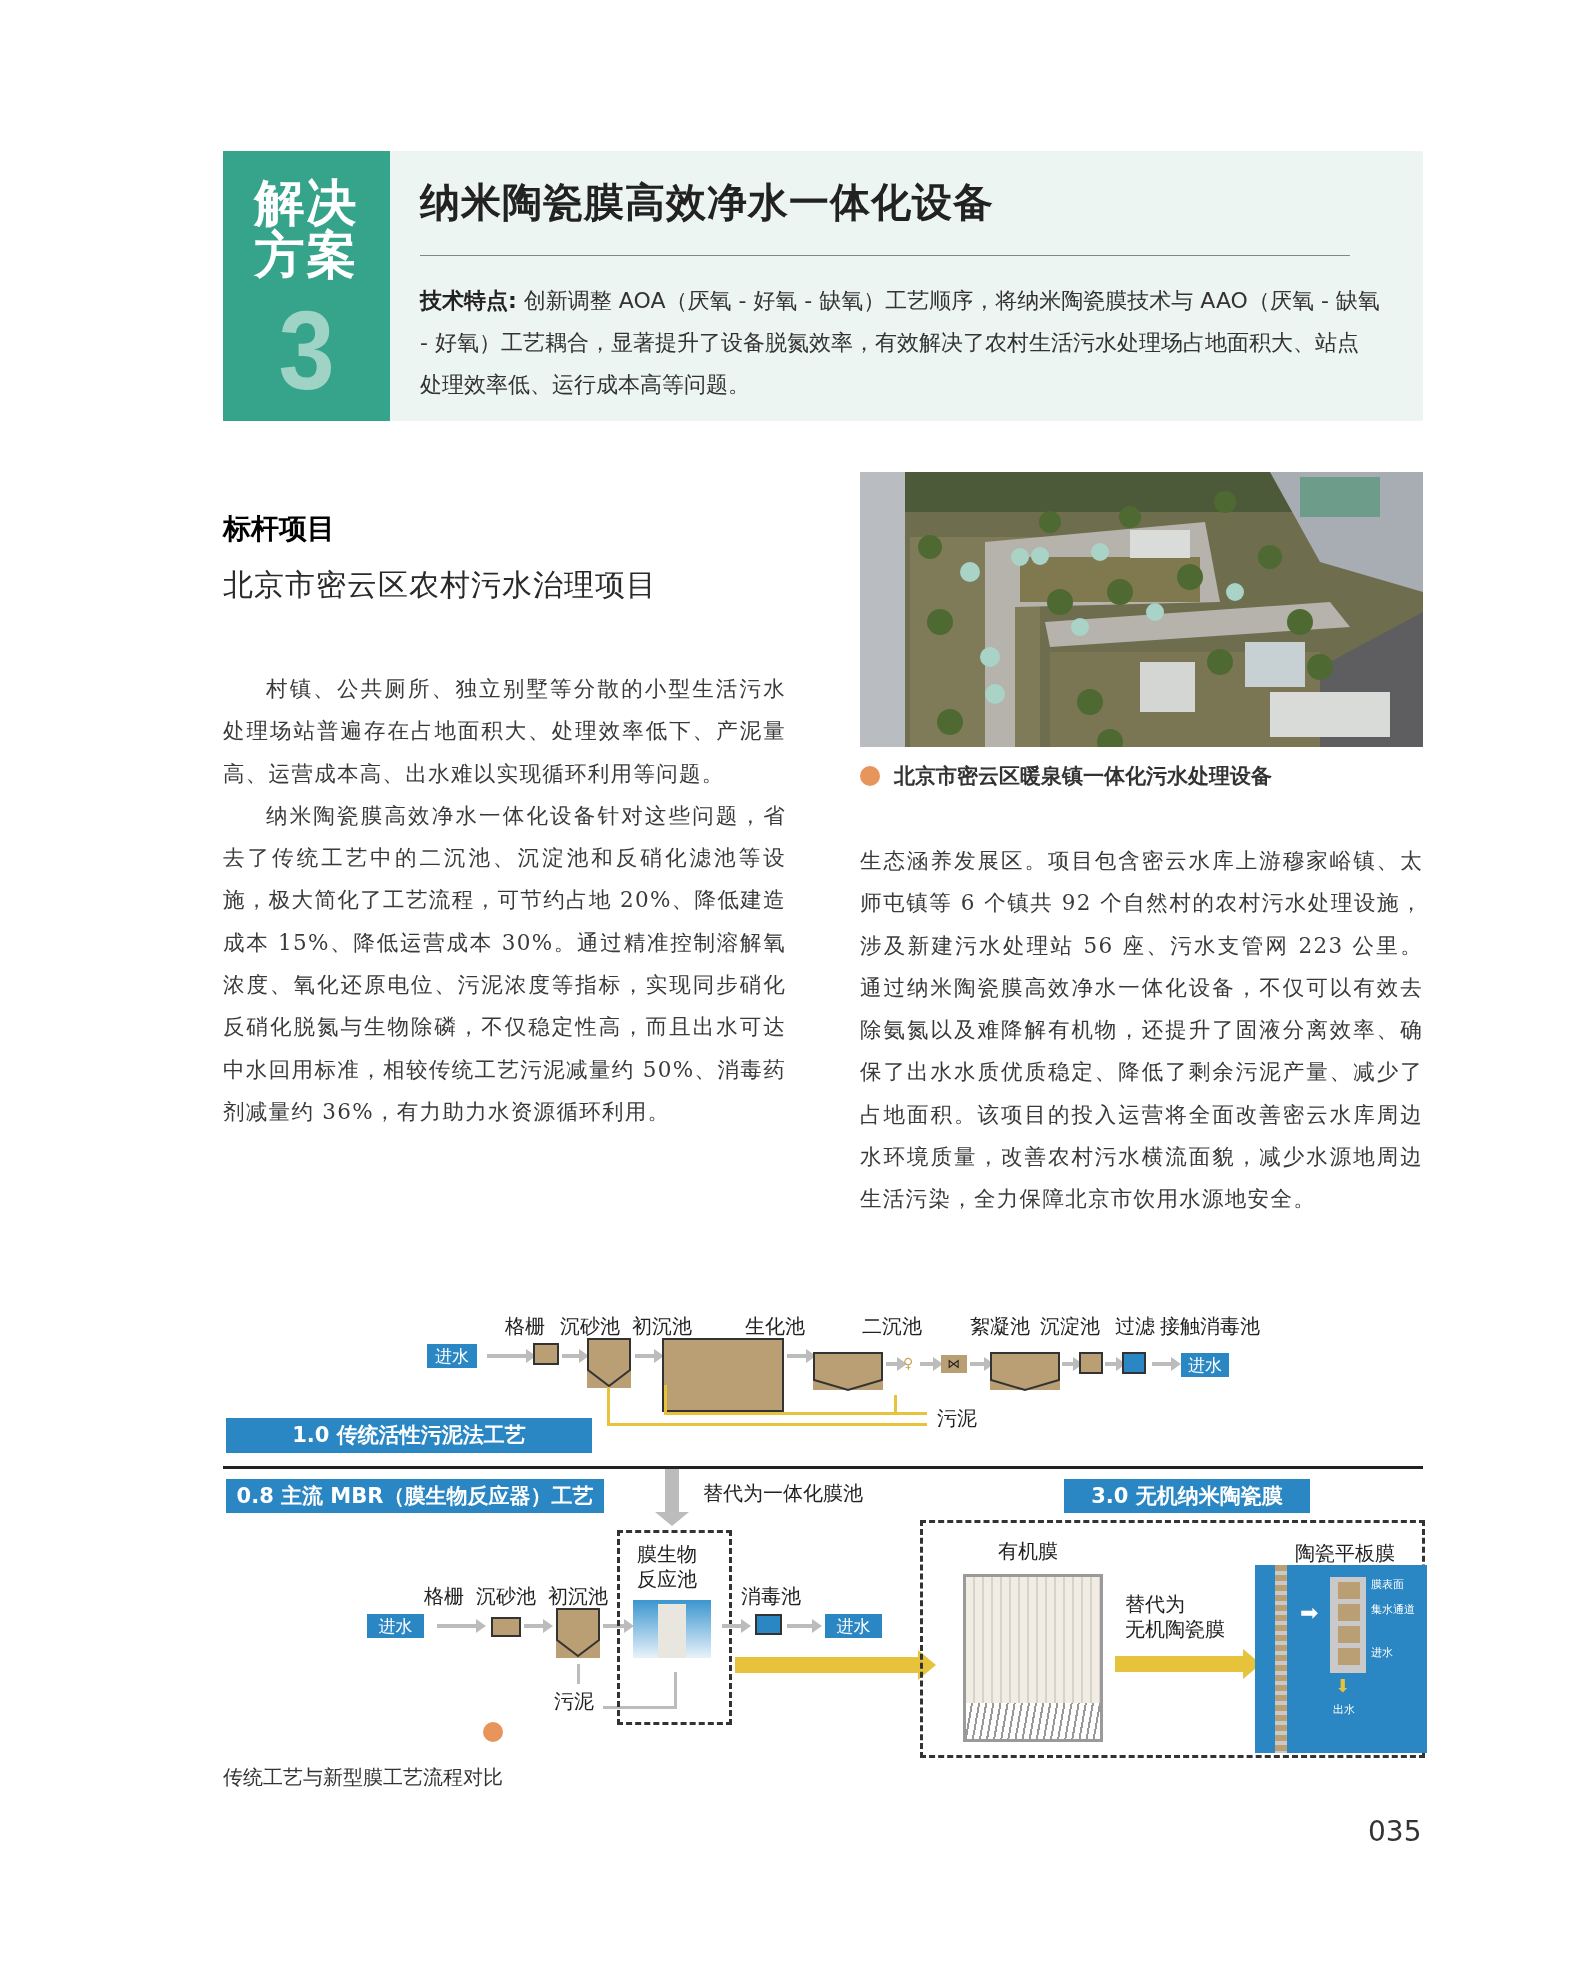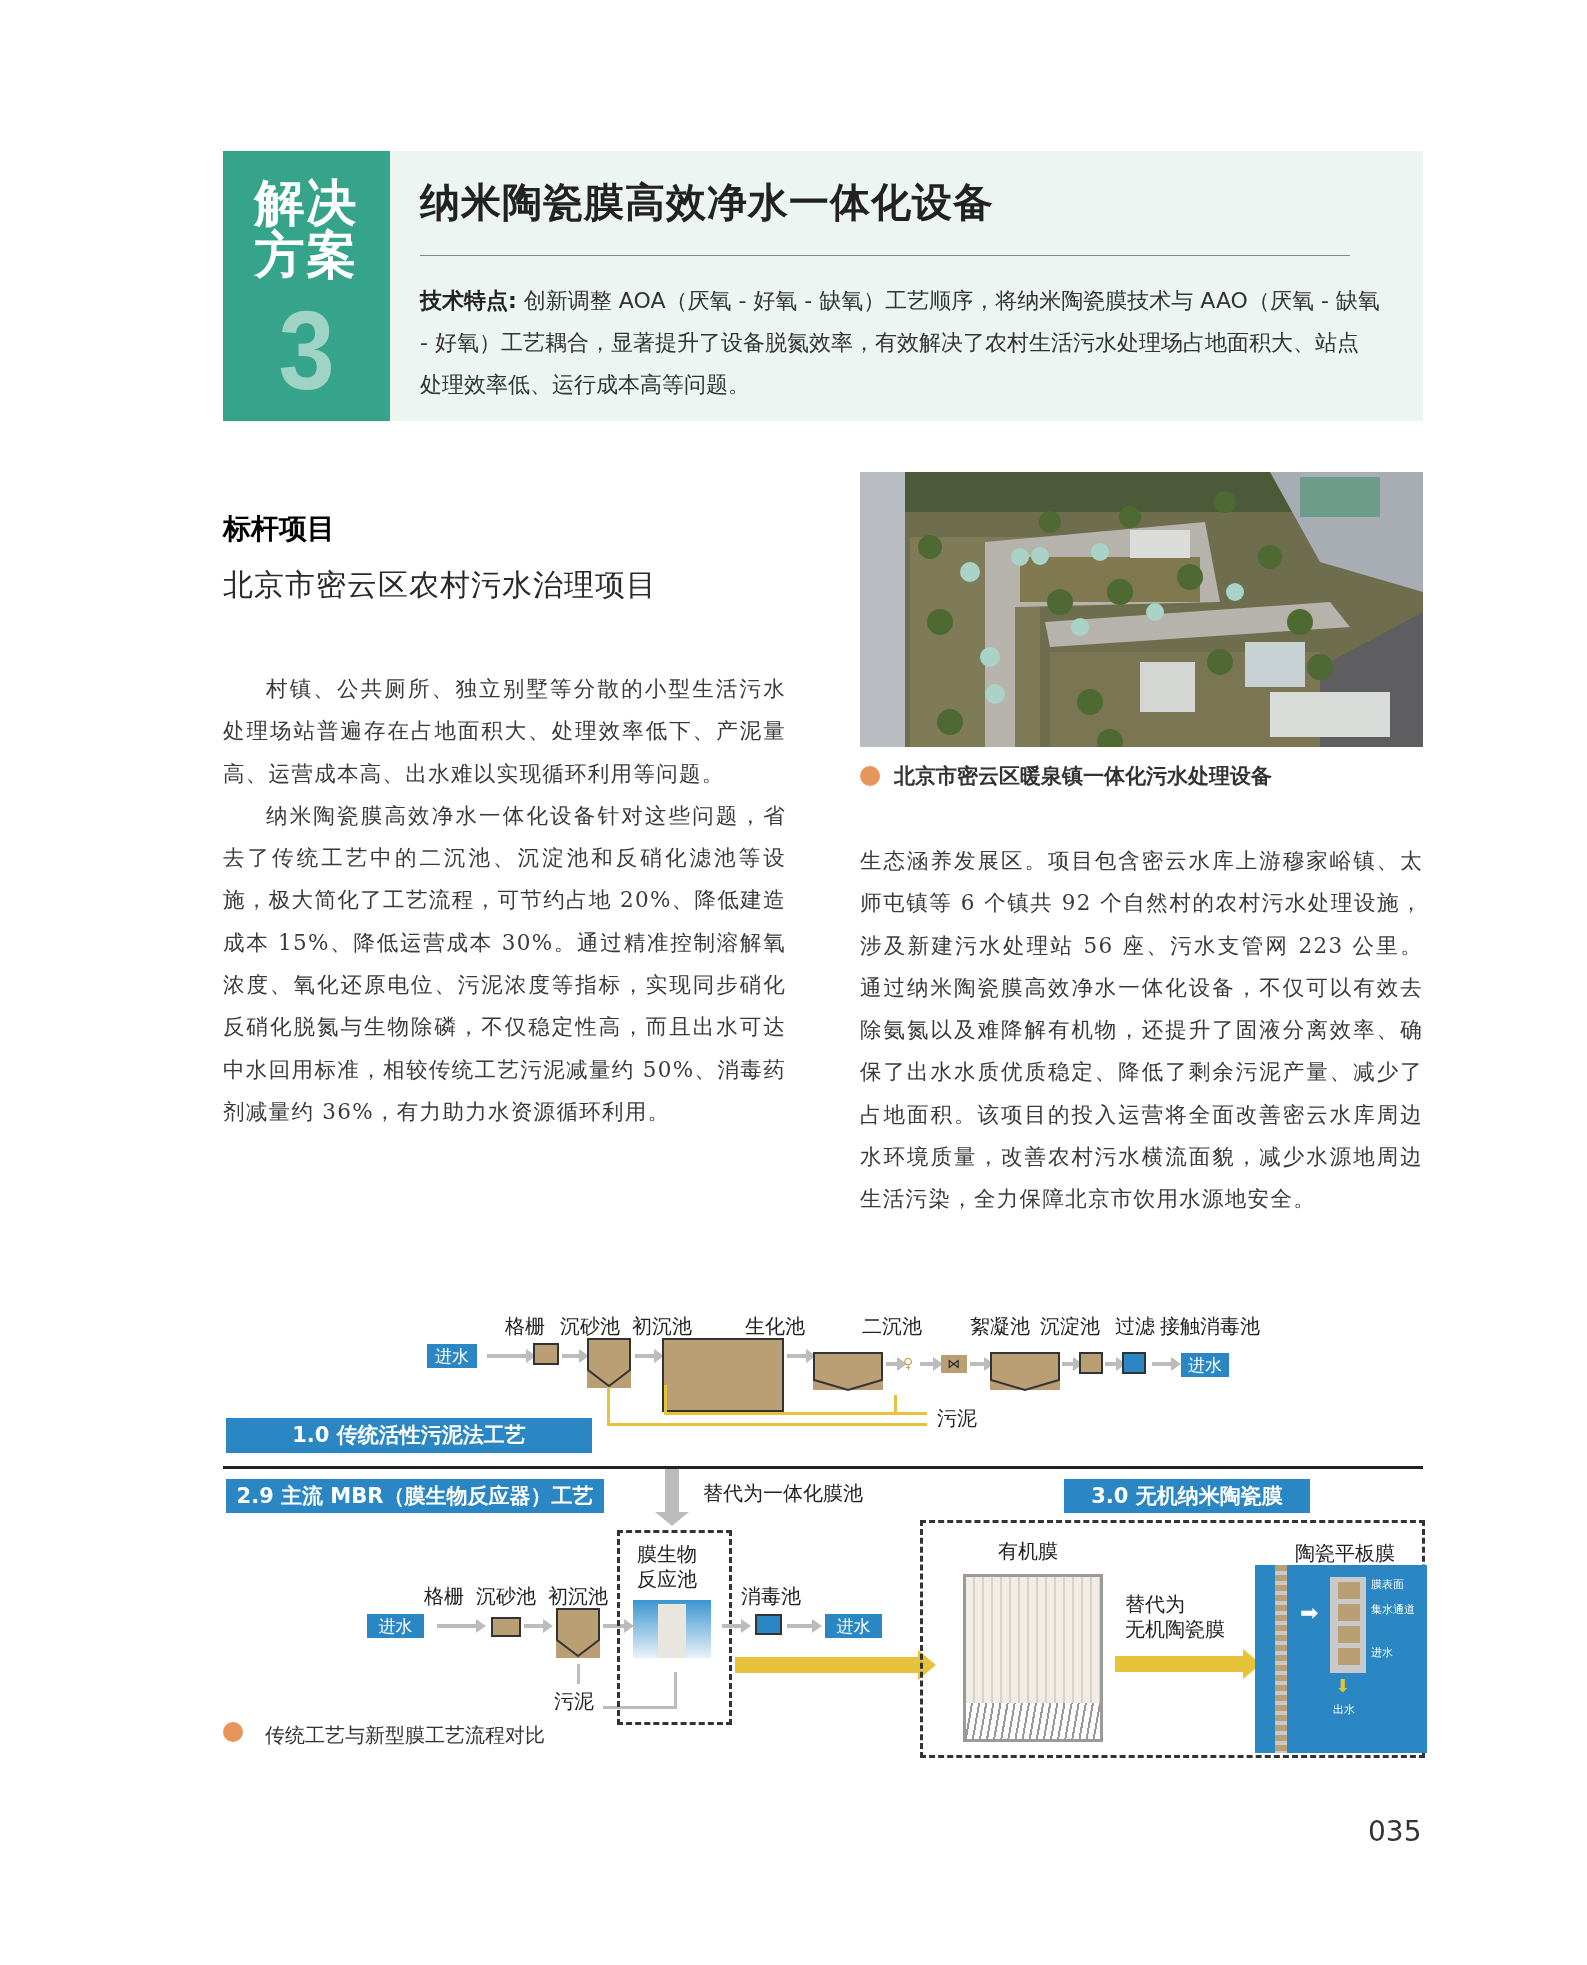--- a/index.html
+++ b/index.html
@@ -32,21 +32,21 @@
 
   
   .lbl { position: absolute; font-size: 20px; color: #222; white-space: nowrap; }
   .tag { position: absolute; background: #2a87c3; color: #fff; font-size: 17px; text-align: center; line-height: 24px; height: 24px; }
   .band { position: absolute; background: #2a87c3; color: #fff; font-weight: bold; font-size: 21px; text-align: center; }
   .tank { position: absolute; background: #b99f73; border: 2px solid #333; }
   .garr { position: absolute; height: 4px; background: #bcbcbc; }
   .garr::after { content: ""; position: absolute; right: -9px; top: -5px; border-left: 10px solid #bcbcbc; border-top: 7px solid transparent; border-bottom: 7px solid transparent; }
   .yline { position: absolute; background: #e6c33a; }
   .dash { position: absolute; border: 3px dashed #333; }
-  .caption2 { left: 223px; top: 1722px; font-size: 20px; color: #333; display: flex; align-items: flex-start; gap: 22px; }
+  .caption2 { left: 223px; top: 1722px; font-size: 20px; color: #333; display: flex; align-items: flex-end; gap: 22px; flex-direction: column; }
   .pagenum { left: 1368px; top: 1815px; font-size: 28px; color: #333; font-family: "DejaVu Sans", sans-serif; }
 </style>
 </head>
 <body>
 
 <div class="abs hdr"></div>
 <div class="abs hdr-badge">
   <div class="badge-word" style="top:26px">解决</div>
   <div class="badge-word" style="top:78px">方案</div>
   <div class="badge-num">3</div>
@@ -165,21 +165,21 @@
   <div class="yline" style="left:894px;top:1395px;width:3px;height:18px"></div>
   <div class="lbl" style="left:937px;top:1405px">污泥</div>
 
   <div class="band" style="left:226px;top:1418px;width:366px;height:35px;line-height:35px">1.0 传统活性污泥法工艺</div>
   <div class="abs" style="left:223px;top:1466px;width:1200px;height:3px;background:#222"></div>
 
   <div class="abs" style="left:665px;top:1469px;width:14px;height:46px;background:#bcbcbc"></div>
   <div class="abs" style="left:655px;top:1512px;width:0;height:0;border-top:14px solid #bcbcbc;border-left:17px solid transparent;border-right:17px solid transparent"></div>
   <div class="lbl" style="left:703px;top:1480px">替代为一体化膜池</div>
 
-  <div class="band" style="left:226px;top:1479px;width:378px;height:34px;line-height:34px">2.9 主流 MBR（膜生物反应器）工艺</div>
+  <div class="band" style="left:226px;top:1479px;width:378px;height:34px;line-height:34px">0.8 主流 MBR（膜生物反应器）工艺</div>
   <div class="lbl" style="left:424px;top:1583px">格栅</div>
   <div class="lbl" style="left:476px;top:1583px">沉砂池</div>
   <div class="lbl" style="left:548px;top:1583px">初沉池</div>
   <div class="tag" style="left:367px;top:1614px;width:57px">进水</div>
   <div class="garr" style="left:437px;top:1624px;width:40px"></div>
   <div class="tank" style="left:491px;top:1617px;width:30px;height:20px"></div>
   <div class="garr" style="left:524px;top:1624px;width:20px"></div>
   <svg class="abs" style="left:556px;top:1608px" width="44" height="52">
       <rect x="0" y="0" width="44" height="50" fill="#b99f73"></rect>
       <polygon points="1,1 43,1 43,32 22,48 1,32" fill="#b99f73" stroke="#333" stroke-width="2"></polygon>

